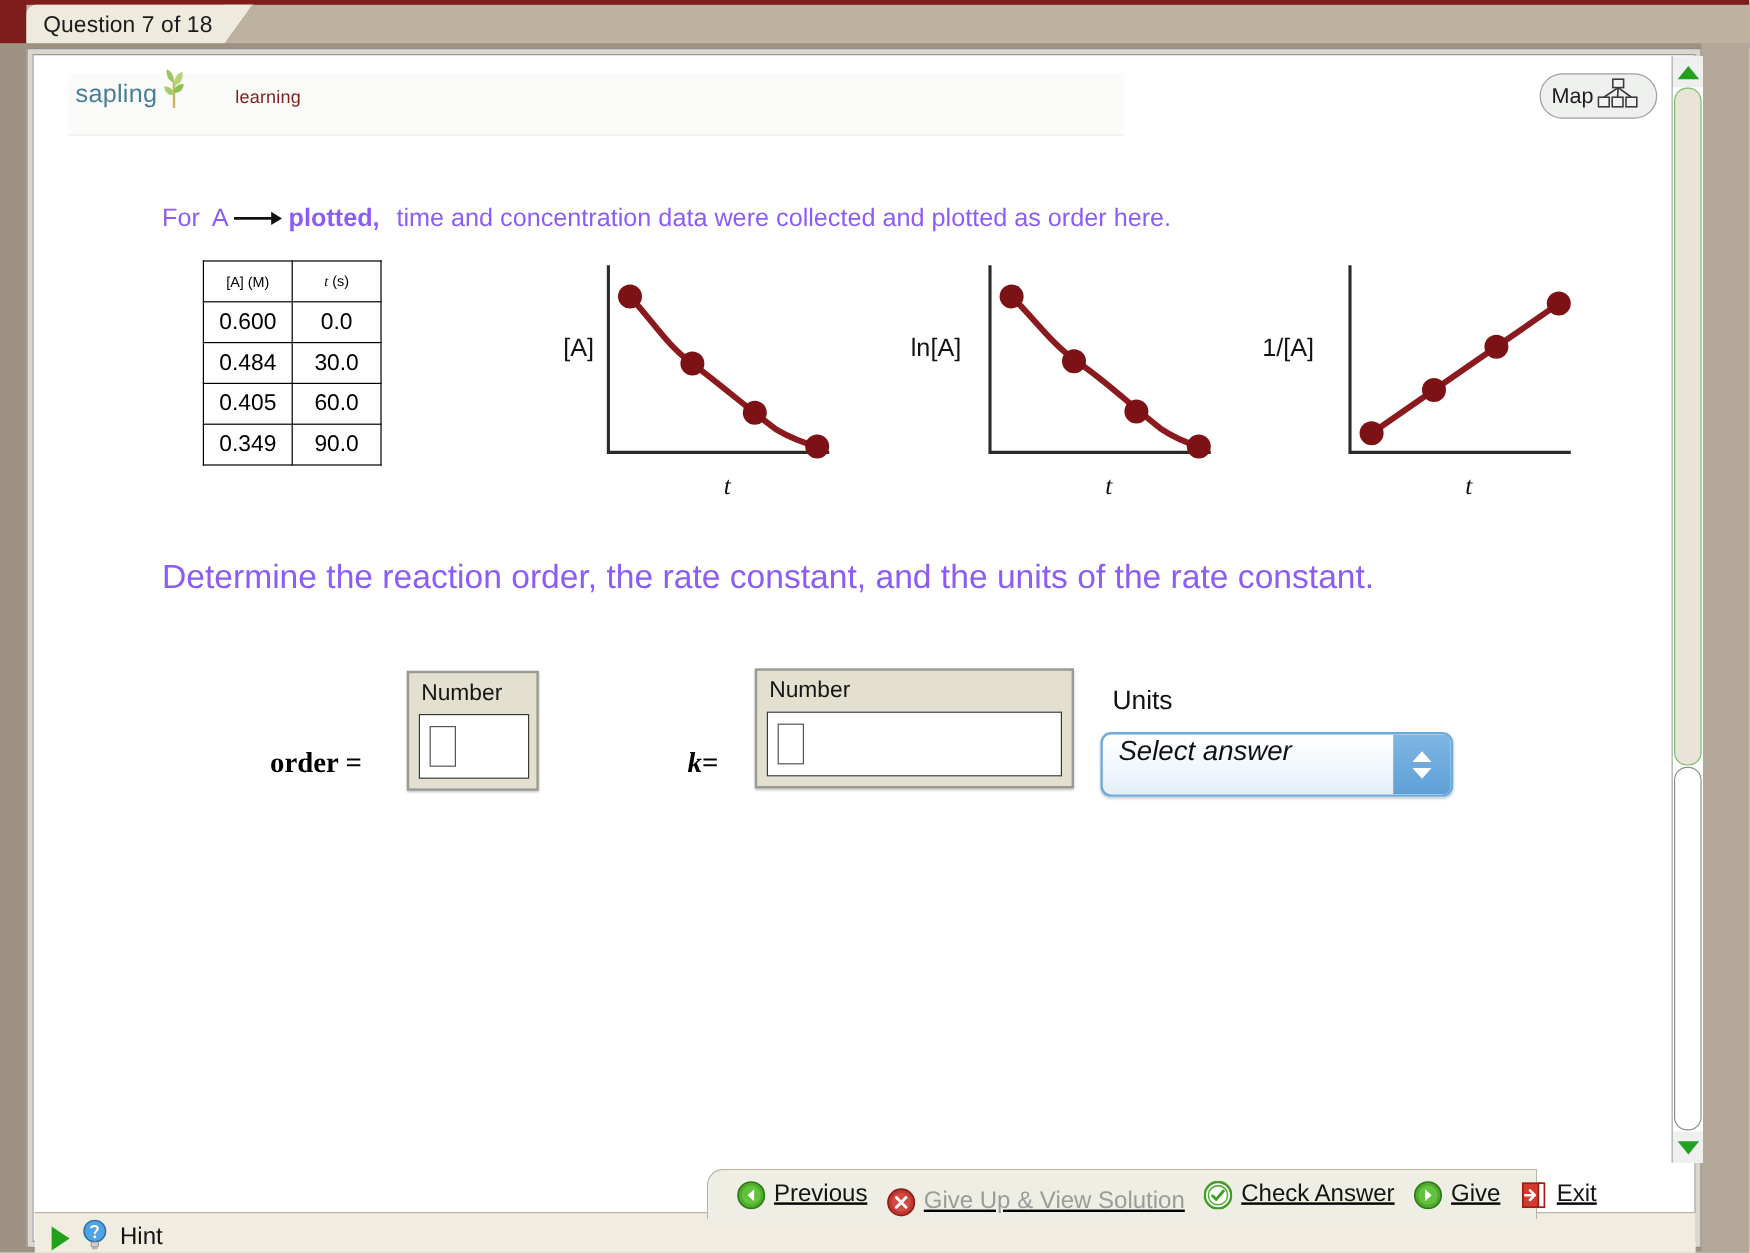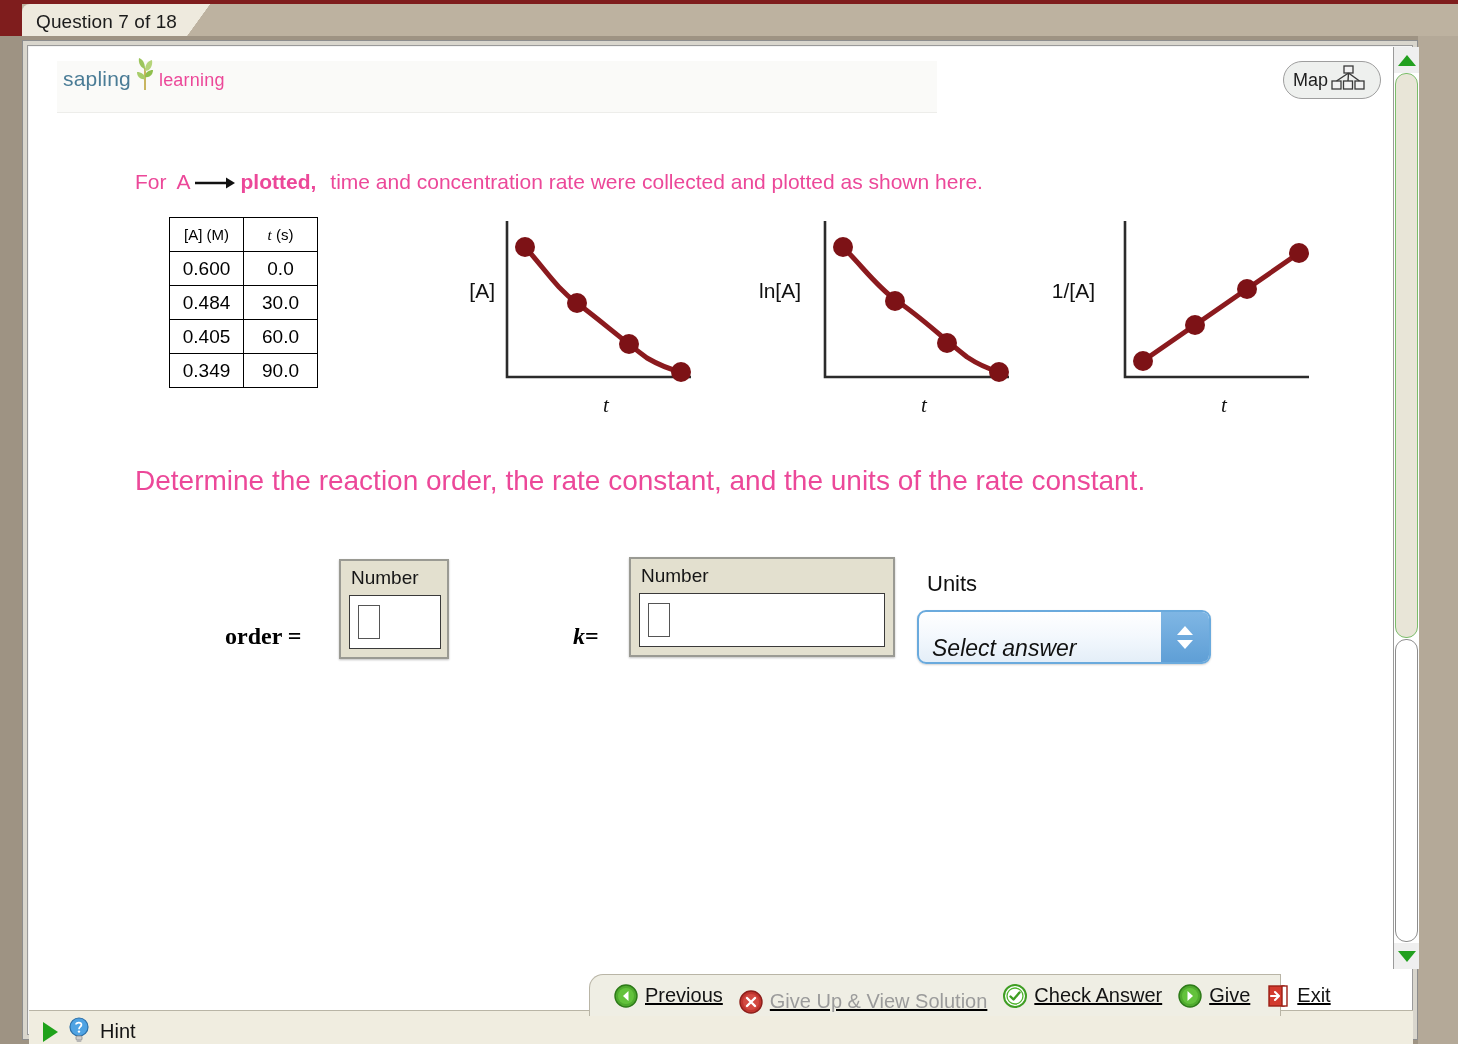--- a/index.html
+++ b/index.html
@@ -95,22 +95,23 @@
   #logo {
     position: absolute; left: 34px; top: 12px;
     display: flex; align-items: flex-end;
     height: 30px;
   }
   #logo .word1 {
     font-size: 21px; color: #4a7c96; letter-spacing: .2px;
     line-height: 1;
   }
   #logo .word2 {
-    font-size: 18px; color: #ec4899; letter-spacing: .2px;
+    font-size: 15px; color: #7f1d1d; letter-spacing: .2px;
     line-height: 1;
+    margin-left: 37px;
   }
   #logo .plant {
     position: relative; width: 26px; height: 34px;
     margin: 0 1px -2px 1px;
   }
 
   
   #mapbtn {
     position: absolute; right: 10px; top: 14px;
     width: 98px; height: 38px;
@@ -118,21 +119,21 @@
     border: 1px solid #9e9e9e;
     border-radius: 19px;
     display: flex; align-items: center; gap: 3px;
     padding-left: 9px;
     font-size: 18px; color: #1d1d1d;
   }
 
   
   .qtext {
     position: absolute;
-    font-size: 21px; color: #ec4899;
+    font-size: 21px; color: #8b5cf6;
     white-space: nowrap;
   }
   #line1 { left: 106px; top: 123px; display: flex; align-items: baseline; gap: 0; }
   #line1 .lbl { font-size: 21px; }
   #line1 .A { font-size: 21px; padding: 0 4px 0 10px; }
   #line1 .arrow { position: relative; width: 42px; height: 14px; display:inline-block; }
   #line1 .prods { font-weight: bold; font-size: 21px; padding-left: 4px; }
   #line1 .rest { font-size: 21px; padding-left: 14px; }
 
   #line2 { left: 106px; top: 418px; font-size: 28px; }
@@ -145,21 +146,21 @@
   #datatable td, #datatable th {
     border: 1.5px solid #000;
     font-weight: normal;
     font-size: 19px;
     padding: 4px 10px;
     text-align: center;
     color: #000;
     height: 34px;
     min-width: 74px;
   }
-  #datatable th { font-size: 15px; }
+  #datatable th { font-size: 12px; }
   .ital { font-style: italic; font-family: "Liberation Serif", serif; }
 
   
   .plot { position: absolute; top: 170px; width: 210px; height: 180px; }
   .plot .ylab {
     position: absolute; left: -64px; top: 62px;
     font-size: 21px; color: #111; white-space: nowrap;
     text-align: right; width: 60px;
   }
   .plot .xlab {
@@ -219,21 +220,21 @@
   #unitslabel {
     position: absolute; left: 898px; top: 524px;
     font-size: 22px; color: #111;
   }
   #selectbox {
     position: absolute; left: 888px; top: 563px;
     width: 294px; height: 54px;
     background: linear-gradient(to bottom, #ffffff 0%, #f3f8fd 50%, #e4eef8 100%);
     border: 2px solid #6aaadd;
     border-radius: 9px;
-    display: flex; align-items: flex-end;
+    display: flex; align-items: flex-start;
     overflow: hidden;
     box-shadow: 0 1px 2px rgba(0,0,0,.18);
   }
   #selectbox .val {
     flex: 1; padding-left: 13px;
     font-size: 23px; font-style: italic; color: #111;
   }
   #selectbox .spin {
     width: 48px; height: 100%;
     background: linear-gradient(to bottom, #7fb6e4 0%, #5f9fd6 100%);
@@ -390,21 +391,21 @@
         <div id="line1" class="qtext">
           <span class="lbl">For</span>
           <span class="A">A</span>
           <span class="arrow">
             <svg width="42" height="16" viewBox="0 0 42 16" style="vertical-align:middle;">
               <path d="M0 8 L34 8" stroke="#111" stroke-width="2.4" fill="none"></path>
               <path d="M31 2.5 L40 8 L31 13.5 Z" fill="#111"></path>
             </svg>
           </span>
           <span class="prods">plotted,</span>
-          <span class="rest">time and concentration rate were collected and plotted as shown here.</span>
+          <span class="rest">time and concentration data were collected and plotted as order here.</span>
         </div>
 
         <table id="datatable">
           <tbody>
               <tr>
             <th>[A] (M)</th>
             <th><span class="ital">t</span> (s)</th>
           </tr>
           <tr>
             <td>0.600</td>

